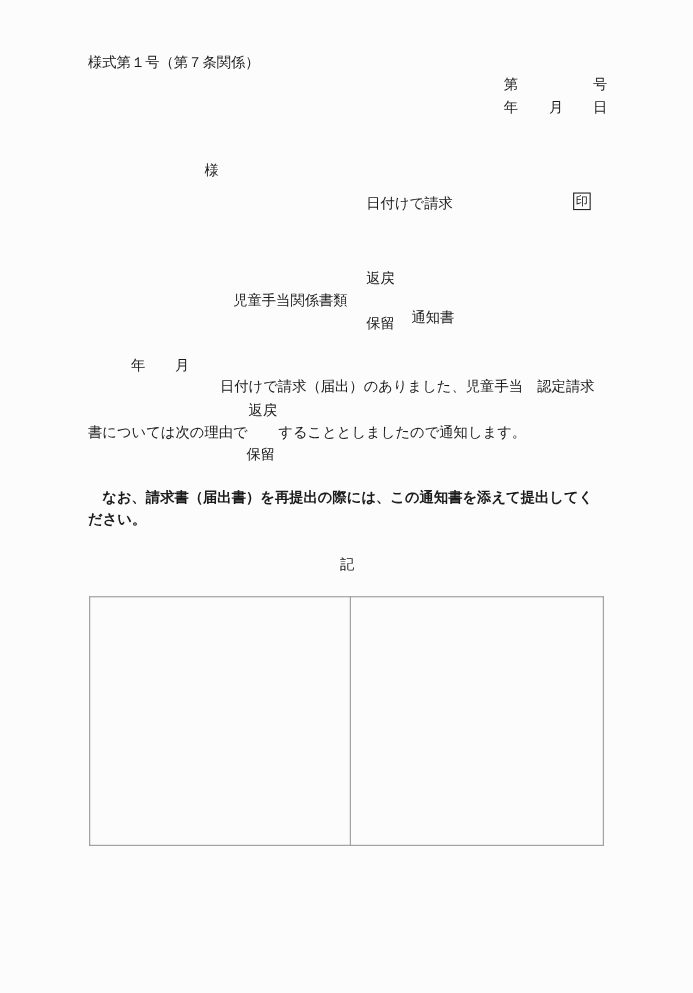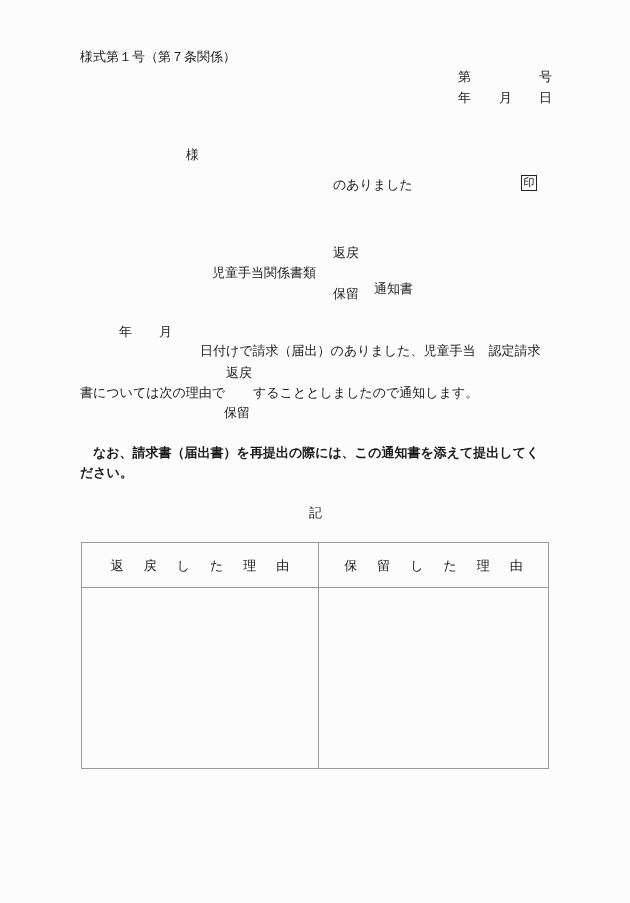--- a/index.html
+++ b/index.html
@@ -82,21 +82,21 @@
 
 <div class="abs" style="left:458px; top:70px;">第</div>
 <div class="abs" style="left:539px; top:70px;">号</div>
 
 <div class="abs" style="left:458px; top:91px;">年</div>
 <div class="abs" style="left:499px; top:91px;">月</div>
 <div class="abs" style="left:539px; top:91px;">日</div>
 
 <div class="abs" style="left:186px; top:148px;">様</div>
 
-<div class="abs" style="left:333px; top:178px;">のありました</div>
+<div class="abs" style="left:333px; top:178px;">日付けで請求</div>
 <div class="seal">印</div>
 
 <div class="abs" style="left:333px; top:246px;">返戻</div>
 <div class="abs" style="left:212px; top:266px;">児童手当関係書類</div>
 <div class="abs" style="left:374px; top:282px;">通知書</div>
 <div class="abs" style="left:333px; top:287px;">保留</div>
 
 <div class="abs" style="left:119px; top:325px;">年</div>
 <div class="abs" style="left:159px; top:325px;">月</div>
 <div class="abs" style="left:200px; top:344px;">日付けで請求（届出）のありました、児童手当　認定請求</div>
@@ -105,30 +105,18 @@
 <div class="abs" style="left:80px; top:386px;text-align:center;">書については次の理由で</div>
 <div class="abs" style="left:253px; top:386px;">することとしましたので通知します。</div>
 <div class="abs" style="left:224px; top:406px;">保留</div>
 
 <div class="para" style="top:443px;font-weight:bold;">　なお、請求書（届出書）を再提出の際には、この通知書を添えて提出してください。</div>
 
 <div class="abs" style="left:309px; top:506px;">記</div>
 
 <table class="reasons">
   <tbody>
-      <tr>
-    <th class="col-left">
-      <span class="spaced">
-        <span>返</span><span>戻</span><span>し</span><span>た</span><span>理</span><span>由</span>
-      </span>
-    </th>
-    <th>
-      <span class="spaced">
-        <span>保</span><span>留</span><span>し</span><span>た</span><span>理</span><span>由</span>
-      </span>
-    </th>
-  </tr>
   <tr>
     <td class="col-left"></td>
     <td></td>
   </tr>
 </tbody>
   </table>
 
 </body></html>

